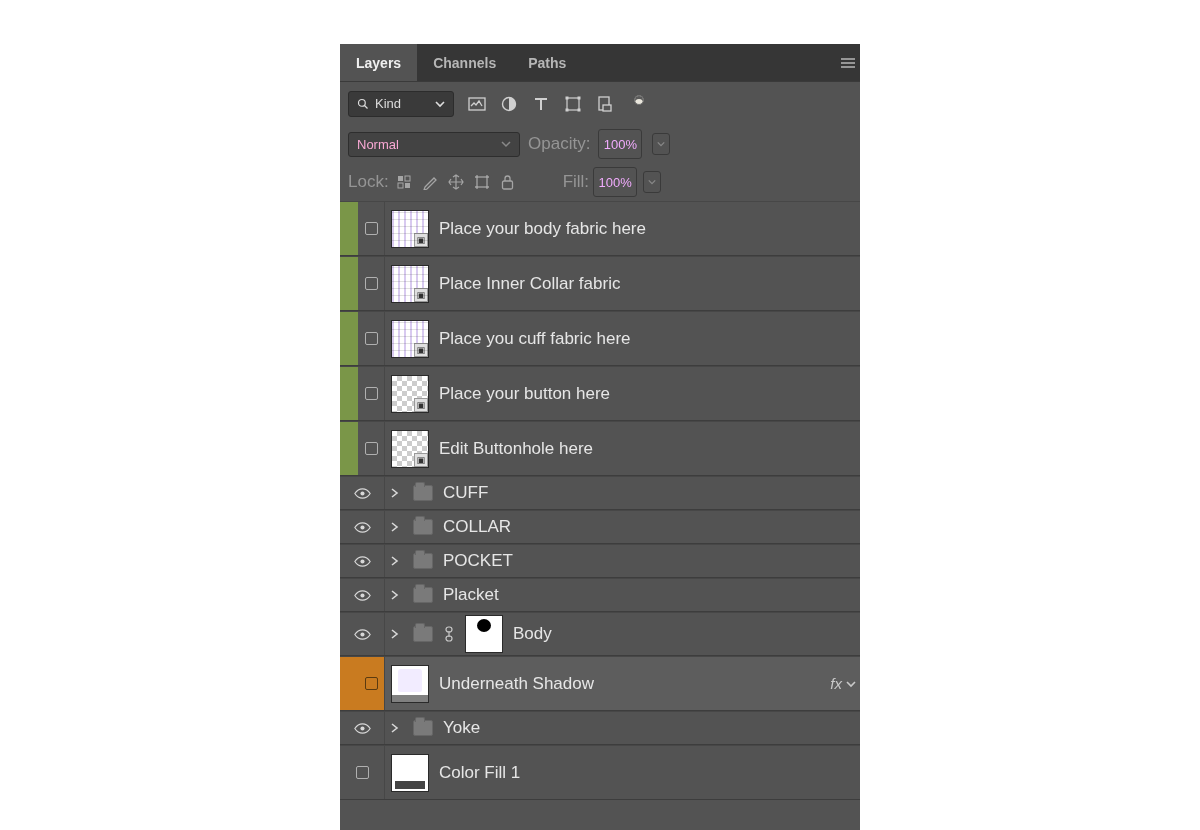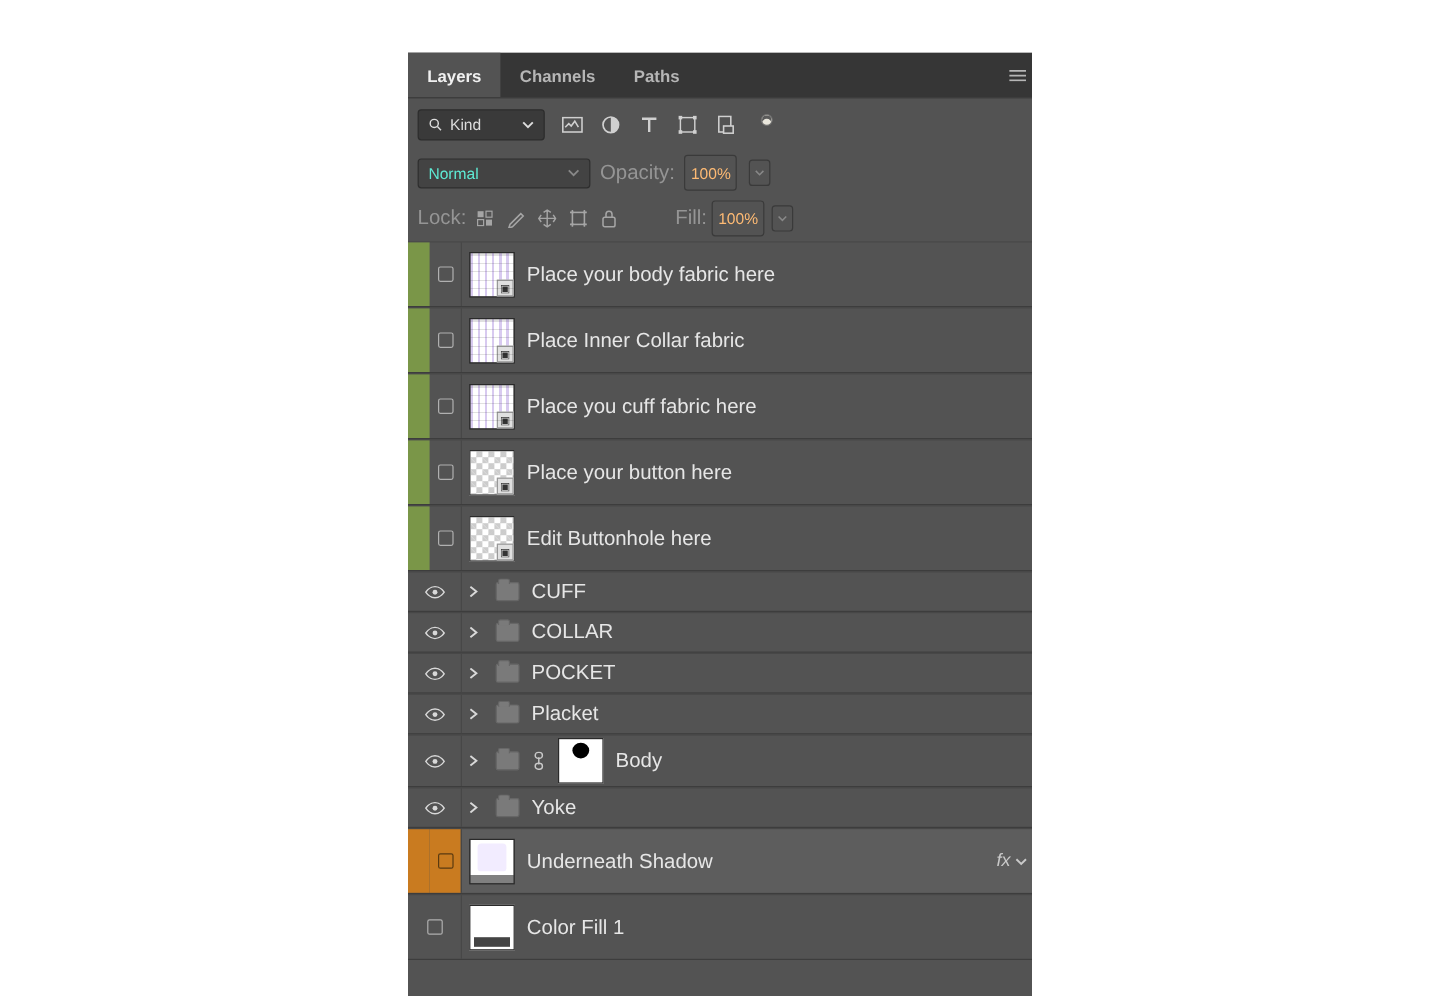--- a/index.html
+++ b/index.html
@@ -9,24 +9,24 @@
   .tab { padding: 0 16px; height: 100%; display: flex; align-items: center; color: #b6b6b6; font-size: 14px; font-weight: 600; cursor: pointer; }
   .tab.active { background: #535353; color: #f0f0f0; }
   .tab-spacer { flex: 1; }
   .panel-menu { width: 24px; color: #b6b6b6; height: 100%; display:flex; align-items:center; justify-content:center; font-size: 16px; cursor:pointer; }
   .toolbar1 { display: flex; align-items: center; height: 44px; padding: 0 8px; gap: 14px; border-top: 1px solid #3a3a3a; }
   .filter-select { display: flex; align-items: center; background: #3a3a3a; border: 1px solid #2c2c2c; border-radius: 3px; height: 26px; padding: 0 8px; gap: 6px; min-width: 106px; color: #ddd; font-size: 13px; cursor:pointer;text-align:right; }
   .filter-select .search-ico { width:12px;height:12px; }
   .filter-select .chev { margin-left:auto; width:10px;height:10px; }
   .ticon { width: 18px; height: 18px; display:flex; align-items:center; justify-content:center; color:#d0d0d0; cursor:pointer; }
   .toolbar2 { display: flex; align-items: center; height: 38px; padding: 0 8px; gap: 8px; }
-  .blend-select { background:#434343; border:1px solid #2e2e2e; border-radius:3px; height:25px; width:144px; color:#5eead4; font-size:13px; display:flex; align-items:center; padding:0 8px; cursor:pointer; }
+  .blend-select { background:#434343; border:1px solid #2e2e2e; border-radius:3px; height:25px; width:172px; color:#f9a8d4; font-size:13px; display:flex; align-items:center; padding:0 8px; cursor:pointer; }
   .blend-select .chev { margin-left:auto; width:10px;height:10px; color:#888; }
   .lbl { color:#959595; font-size:17px; }
-  .pct-input { width:44px; height:30px; border:1px solid #3a3a3a; background:transparent; color:#fdba74; font-size:13px; text-align:center; border-radius:3px; }
+  .pct-input { width:44px; height:30px; border:1px solid #3a3a3a; background:transparent; color:#f0abfc; font-size:13px; text-align:center; border-radius:3px; }
   .pct-step { width:18px; height:22px; border:1px solid #3a3a3a; background:transparent; display:flex; align-items:center; justify-content:center; color:#888; border-radius:3px; margin-left:2px; cursor:pointer; }
   .toolbar3 { display: flex; align-items: center; height: 38px; padding: 0 8px; gap: 4px; }
   .ticon-sm { width:22px; height:22px; display:flex;align-items:center;justify-content:center; color:#a5a5a5; cursor:pointer; }
   .layer-list { flex:1; overflow:auto; }
   .layer-row { display:flex; align-items:center; height:55px; border-top:1px solid #474747; border-bottom:1px solid #3d3d3d; }
   .layer-row.group-row { height:34px; }
   .left-stripe { width:18px; height:100%; background:#7a9648; }
   .left-stripe.orange { background:#c97b20; }
   .left-stripe.none { background:transparent; }
   .vis-cell { width:44px; height:100%; display:flex; align-items:center; justify-content:center; color:#d8d8d8; }
@@ -339,55 +339,55 @@
               <rect x="2" y="1" width="6" height="5" rx="2.5" fill="none" stroke="currentColor" stroke-width="1.2"></rect>
               <rect x="2" y="10" width="6" height="5" rx="2.5" fill="none" stroke="currentColor" stroke-width="1.2"></rect>
               <path d="M5 5v6" stroke="currentColor" stroke-width="1.2"></path>
             </svg>
           </div>
         <div class="thumb mask" style="width:38px;height:38px"></div>
         <span class="layer-name">Body</span>
       </div>
     </div>
 
-    <div class="layer-row group-row">
-      <div class="vis-cell">
-        <svg class="eye" viewBox="0 0 20 14">
-            <path d="M1 7s3.5-5.5 9-5.5S19 7 19 7s-3.5 5.5-9 5.5S1 7 1 7z" fill="none" stroke="currentColor" stroke-width="1.4"></path>
-            <circle cx="10" cy="7" r="2.4" fill="currentColor"></circle>
-          </svg>
-      </div>
-      <div class="content-cell">
-        <div class="chev-btn">
-            <svg width="8" height="10" viewBox="0 0 8 10">
-              <path d="M1 1l5 4-5 4" fill="none" stroke="currentColor" stroke-width="1.6"></path>
-            </svg>
-          </div>
-        <div class="folder-ico"></div>
-        <span class="layer-name">Yoke</span>
-      </div>
-    </div>
-
     <div class="layer-row">
       <div class="left-stripe orange"></div>
       <div class="vis-cell" style="width:26px;background:#c97b20">
           <div class="vis-box" style="border-color:#5a3a10"></div>
         </div>
       <div class="content-cell sel">
         <div class="thumb shadow-th"></div>
         <span class="layer-name">Underneath Shadow</span>
         <div class="fx">
           <span>fx</span>
           <svg width="10" height="10" viewBox="0 0 10 10">
               <path d="M1 3l4 4 4-4" fill="none" stroke="currentColor" stroke-width="1.6"></path>
             </svg>
         </div>
       </div>
     </div>
 
+    <div class="layer-row group-row">
+      <div class="vis-cell">
+        <svg class="eye" viewBox="0 0 20 14">
+            <path d="M1 7s3.5-5.5 9-5.5S19 7 19 7s-3.5 5.5-9 5.5S1 7 1 7z" fill="none" stroke="currentColor" stroke-width="1.4"></path>
+            <circle cx="10" cy="7" r="2.4" fill="currentColor"></circle>
+          </svg>
+      </div>
+      <div class="content-cell">
+        <div class="chev-btn">
+            <svg width="8" height="10" viewBox="0 0 8 10">
+              <path d="M1 1l5 4-5 4" fill="none" stroke="currentColor" stroke-width="1.6"></path>
+            </svg>
+          </div>
+        <div class="folder-ico"></div>
+        <span class="layer-name">Yoke</span>
+      </div>
+    </div>
+
     <div class="layer-row">
       <div class="vis-cell">
           <div class="vis-box"></div>
         </div>
       <div class="content-cell">
         <div class="thumb colorfill"></div>
         <span class="layer-name">Color Fill 1</span>
       </div>
     </div>
 

